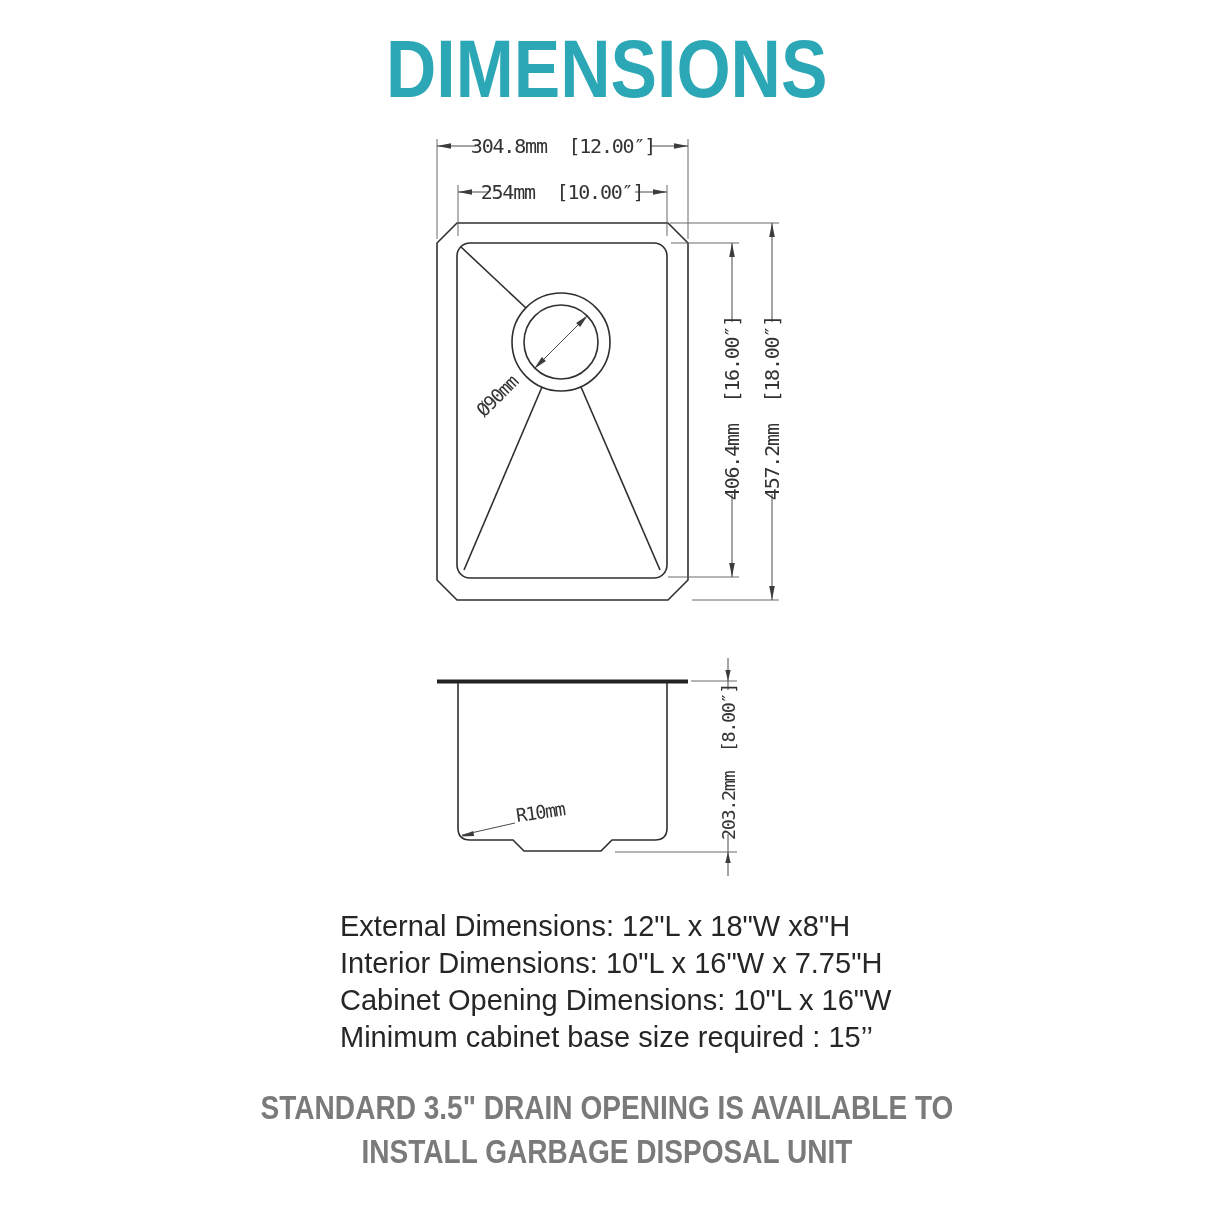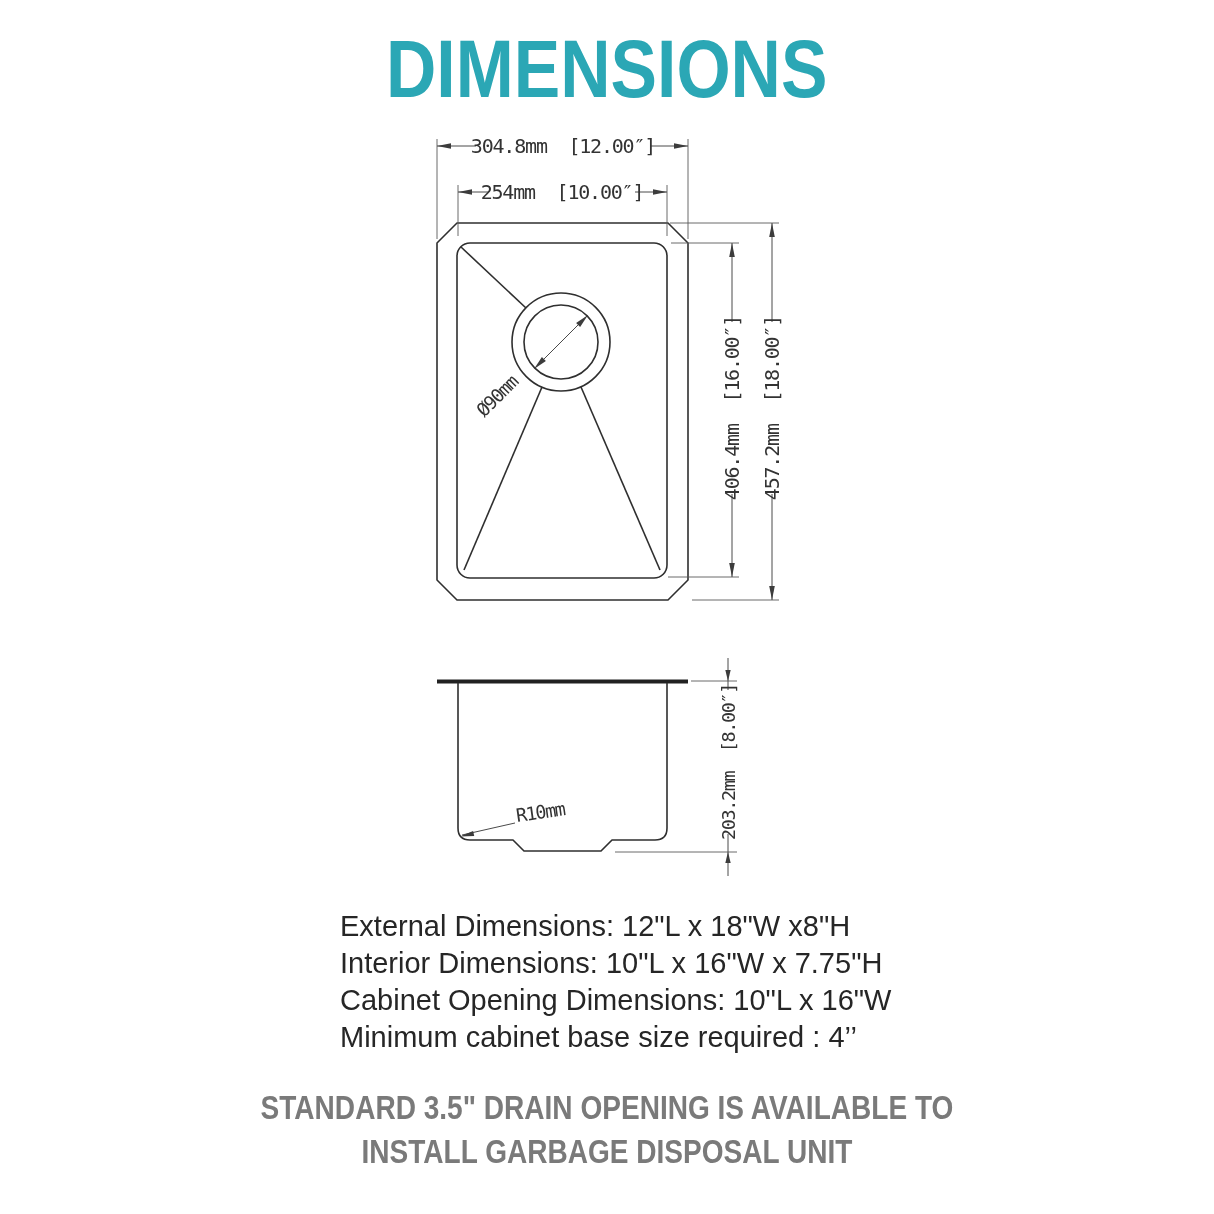--- a/index.html
+++ b/index.html
@@ -118,21 +118,21 @@
         <polygon class="arrow" points="728,852 725.3,863 730.7,863"></polygon>
         <text class="cad-sm" x="728" y="762" text-anchor="middle" dominant-baseline="central" transform="rotate(-90 728 762)">203.2mm  [8.00″]</text>
       </g>
     </g>
   </svg>
 
   <div class="specs">
     <div>External Dimensions: 12"L x 18"W x8"H</div>
     <div>Interior Dimensions: 10"L x 16"W x 7.75"H</div>
     <div>Cabinet Opening Dimensions: 10"L x 16"W</div>
-    <div>Minimum cabinet base size required : 4’’</div>
+    <div>Minimum cabinet base size required : 15’’</div>
   </div>
 
   <div class="footer" id="footer-note" style="color: rgb(122, 122, 122);">
     <div>STANDARD 3.5" DRAIN OPENING IS AVAILABLE TO</div>
     <div>INSTALL GARBAGE DISPOSAL UNIT</div>
   </div>
 
 </div>
 
 </body></html>

